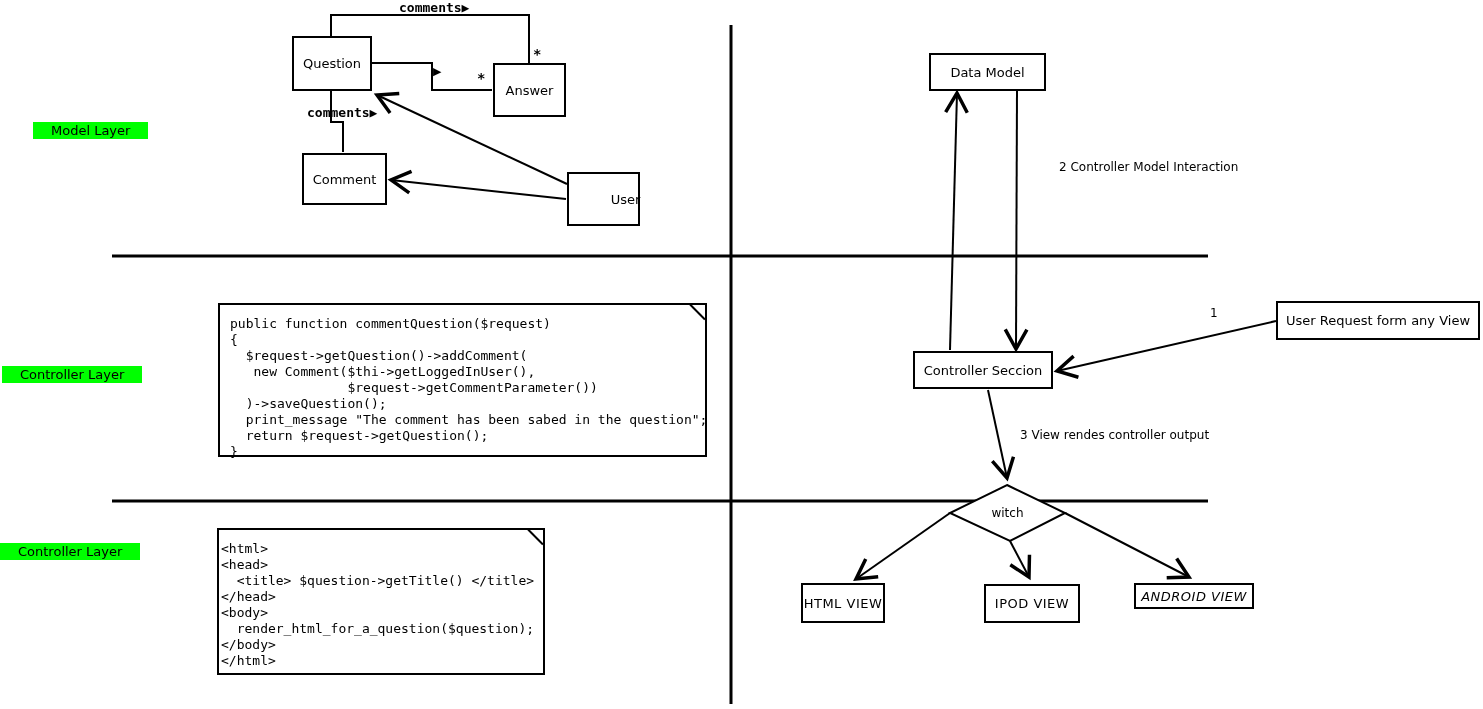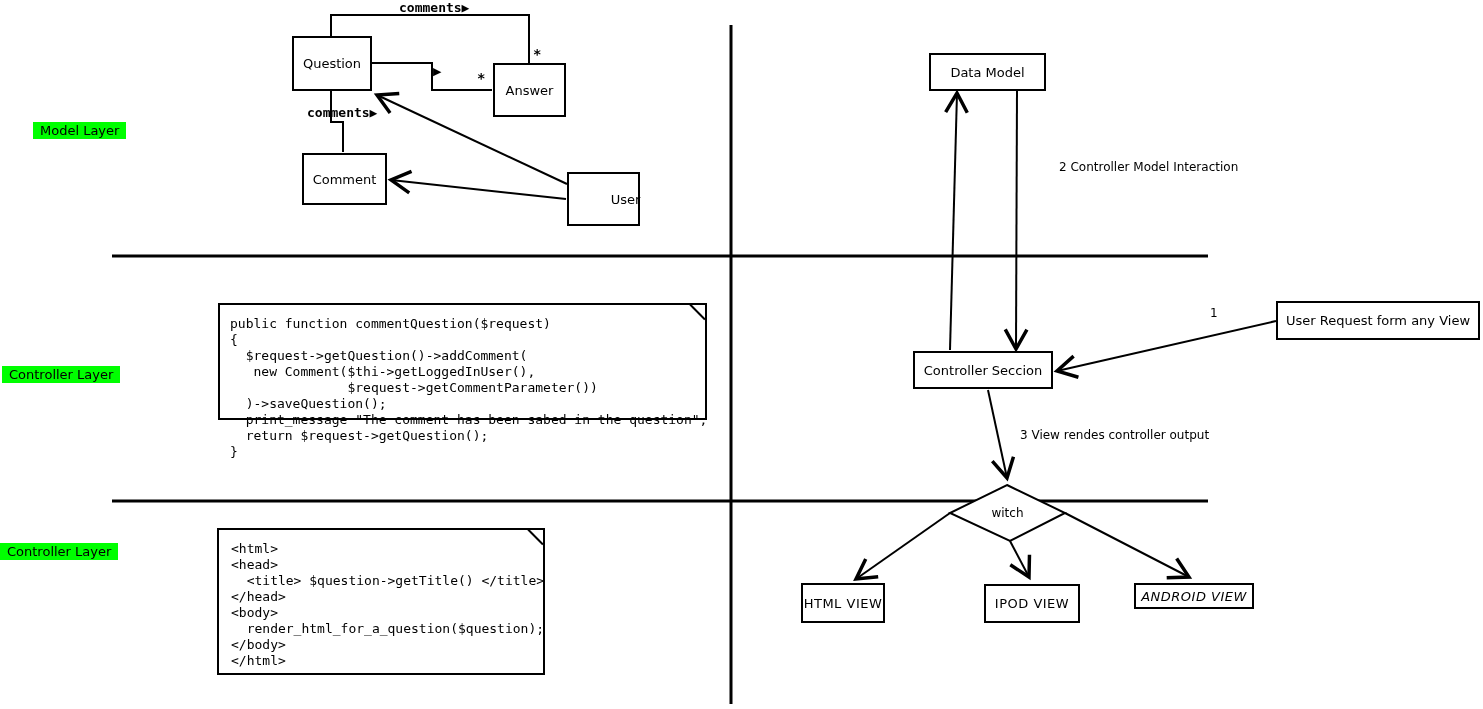--- a/index.html
+++ b/index.html
@@ -23,21 +23,21 @@
     font-size: 13px;
     box-sizing: border-box;
     white-space: nowrap;
   }
   .caps { letter-spacing: 0.5px; }
 
   .layer-label {
     position: absolute;
     background: #00ff00;
     font-size: 13px;
-    padding: 1px 7px;
+    padding: 1px 18px;
     white-space: nowrap;
   }
 
   .note {
     position: absolute;
     border: 2px solid #000;
     background: #fff;
     box-sizing: border-box;
   }
   .note pre {
@@ -127,21 +127,21 @@
 <div class="node" style="left:567px; top:172px; width:73px; height:54px;padding-left:44px;">User</div>
 
 <div class="wire-label" style="left:399px; top:0px;">comments▶</div>
 <div class="wire-label" style="left:307px; top:105px;">comments▶</div>
 <div class="glyph" style="left:433px; top:66px;">▶</div>
 <div class="mult" style="left:533px; top:47px;">*</div>
 <div class="mult" style="left:477px; top:71px;">*</div>
 
 <div class="layer-label" style="left: 2px; top: 366px; background: rgb(0, 255, 0);">Controller Layer</div>
 
-<div class="note" style="left:218px; top:303px; width:489px; height:117px;">
+<div class="note" style="left:218px; top:303px; width:489px; height:154px;">
   <div class="fold"></div>
   <pre>public function commentQuestion($request)
 {
   $request-&gt;getQuestion()-&gt;addComment(
    new Comment($thi-&gt;getLoggedInUser(),
                $request-&gt;getCommentParameter())
   )-&gt;saveQuestion();
   print_message "The comment has been sabed in the question";
   return $request-&gt;getQuestion();
 }</pre>
@@ -152,21 +152,21 @@
 <div class="node" style="left:1276px; top:301px; width:204px; height:39px;">User Request form any View</div>
 
 <div class="anno" style="left:1210px; top:306px;">1</div>
 <div class="anno" style="left:1059px; top:160px;">2 Controller Model Interaction</div>
 <div class="anno" style="left:1020px; top:428px;">3 View rendes controller output</div>
 
 <div class="layer-label" style="left: 0px; top: 543px; background: rgb(0, 255, 0);">Controller Layer</div>
 
 <div class="note" style="left:217px; top:528px; width:328px; height:147px;">
   <div class="fold"></div>
-  <pre style="padding-left:12px;">&lt;html&gt;
+  <pre style="padding-left:2px;">&lt;html&gt;
 &lt;head&gt;
   &lt;title&gt; $question-&gt;getTitle() &lt;/title&gt;
 &lt;/head&gt;
 &lt;body&gt;
   render_html_for_a_question($question);
 &lt;/body&gt;
 &lt;/html&gt;</pre>
 </div>
 
 <div id="witch-label">witch</div>

